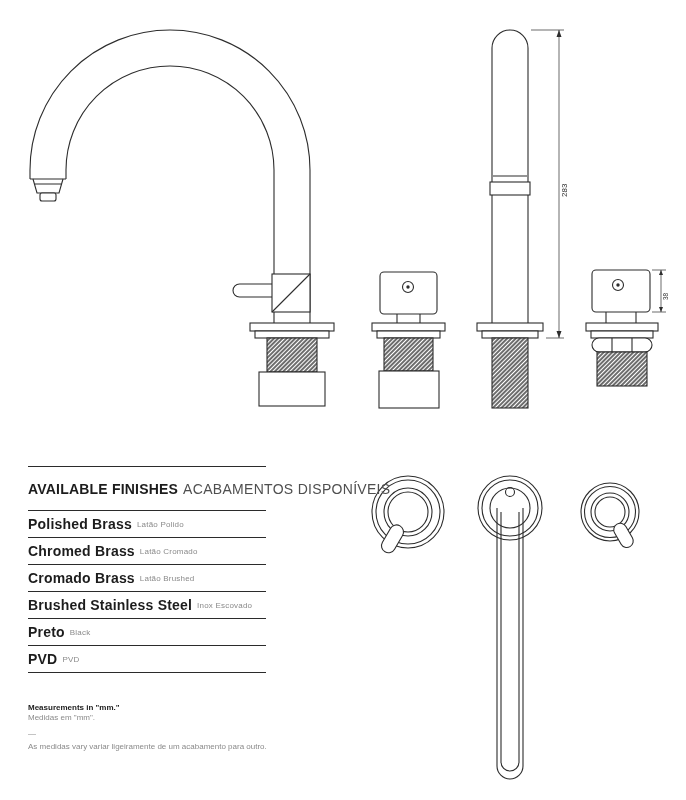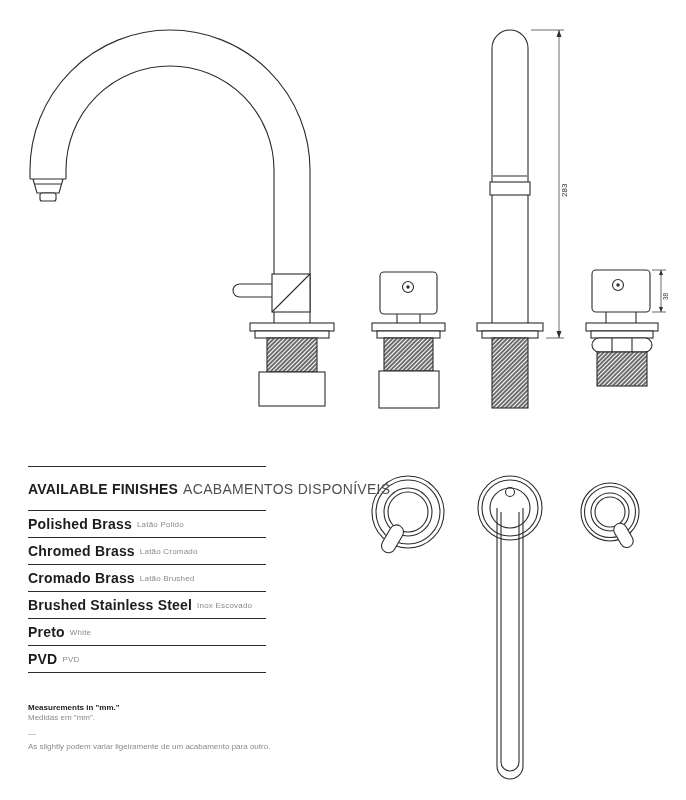--- a/index.html
+++ b/index.html
@@ -168,26 +168,26 @@
   <div class="frow">
     <span class="fen">Cromado Brass</span>
     <span class="fpt">Latão Brushed</span>
   </div>
   <div class="frow">
     <span class="fen">Brushed Stainless Steel</span>
     <span class="fpt">Inox Escovado</span>
   </div>
   <div class="frow">
     <span class="fen">Preto</span>
-    <span class="fpt">White</span>
+    <span class="fpt">Black</span>
   </div>
   <div class="frow">
     <span class="fen">PVD</span>
     <span class="fpt">PVD</span>
   </div>
 </div>
 
 <div class="notes">
   <div class="note-bold">Measurements in "mm."</div>
   <div class="note-gray">Medidas em "mm".</div>
   <div class="note-sep">—</div>
-  <div class="note-gray">As slightly podem variar ligeiramente de um acabamento para outro.</div>
+  <div class="note-gray">As medidas vary variar ligeiramente de um acabamento para outro.</div>
 </div>
 
 </body></html>

